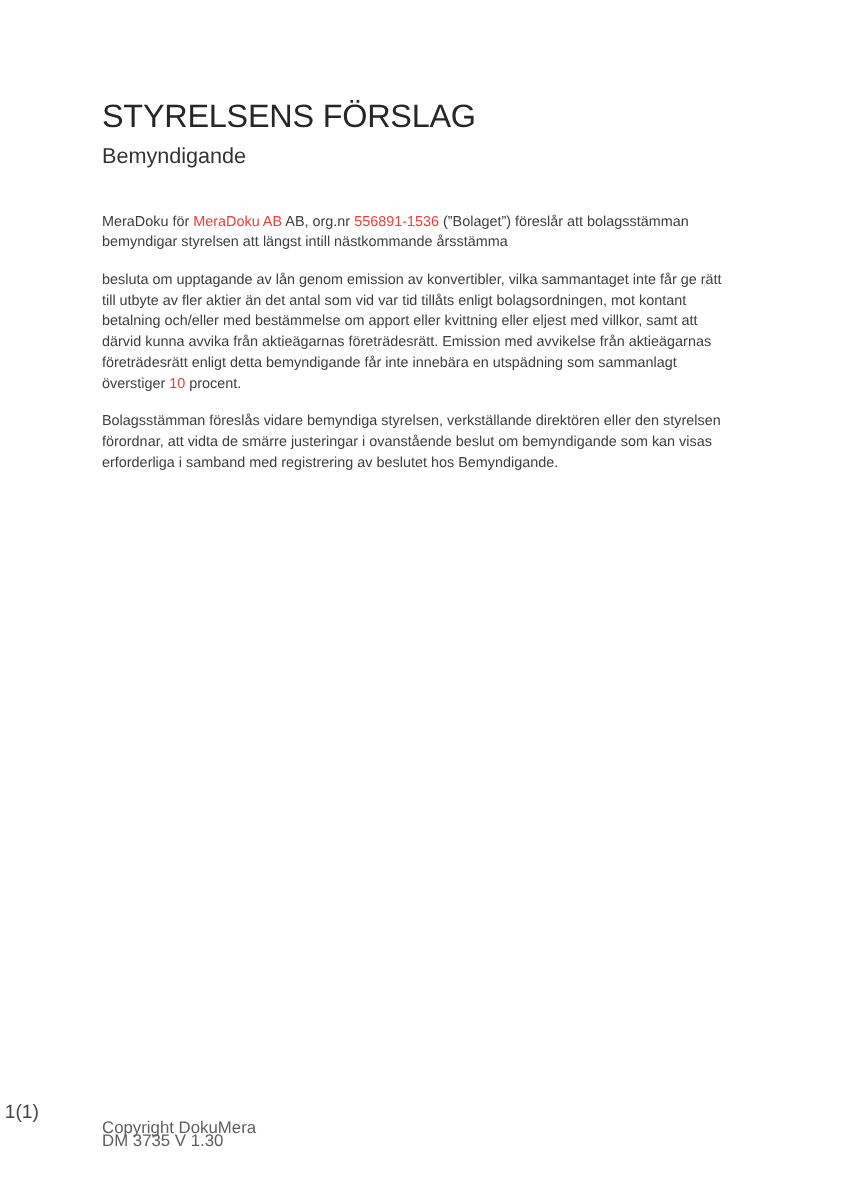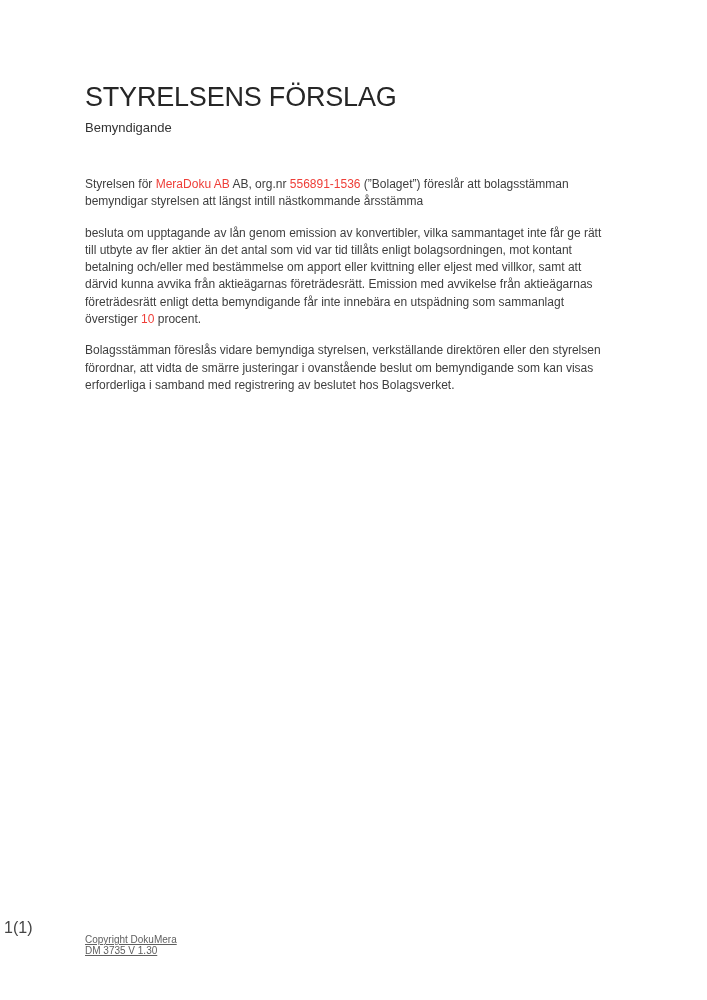--- a/index.html
+++ b/index.html
@@ -22,21 +22,21 @@
     font-size: 27px;
     font-weight: 400;
     letter-spacing: -0.2px;
     color: #262626;
     white-space: nowrap;
   }
   .doc-subtitle {
     position: absolute;
     left: 85px;
     top: 120px;
-    font-size: 13px;
+    font-size: 18px;
     font-weight: 400;
     color: #333333;
   }
   .doc-body {
     position: absolute;
     left: 85px;
     top: 176px;
     width: 528px;
     font-size: 12px;
     line-height: 17.3px;
@@ -50,44 +50,43 @@
     top: 919px;
     width: 100%;
     text-align: left;
     font-size: 16px;
     color: #454545;
   }
   .doc-footer {
     position: absolute;
     left: 85px;
     top: 934px;
-    font-size: 10px;
+    font-size: 14px;
     line-height: 11px;
     color: #5f5f5f;
-    text-decoration: underline;
   }
 </style>
 </head>
 <body>
 
 <div class="page">
 
   <div class="doc-title">STYRELSENS FÖRSLAG</div>
 
   <div class="doc-subtitle">Bemyndigande</div>
 
   <div class="doc-body">
 
-    <p><span>Styrelsen för </span><span class="red">MeraDoku AB</span><span> AB, org.nr </span><span class="red">556891-1536</span><span> (”Bolaget”) föreslår att bolagsstämman bemyndigar styrelsen att längst intill nästkommande årsstämma</span></p>
+    <p><span>MeraDoku för </span><span class="red">MeraDoku AB</span><span> AB, org.nr </span><span class="red">556891-1536</span><span> (”Bolaget”) föreslår att bolagsstämman bemyndigar styrelsen att längst intill nästkommande årsstämma</span></p>
 
     <p><span>besluta om upptagande av lån genom emission av konvertibler, vilka sammantaget inte får ge rätt till utbyte av fler aktier än det antal som vid var tid tillåts enligt bolagsordningen, mot kontant betalning och/eller med bestämmelse om apport eller kvittning eller eljest med villkor, samt att därvid kunna avvika från aktieägarnas företrädesrätt. Emission med avvikelse från aktieägarnas företrädesrätt enligt detta bemyndigande får inte innebära en utspädning som sammanlagt överstiger </span><span class="red">10</span><span> procent.</span></p>
 
 
 
-    <p>Bolagsstämman föreslås vidare bemyndiga styrelsen, verkställande direktören eller den styrelsen förordnar, att vidta de smärre justeringar i ovanstående beslut om bemyndigande som kan visas erforderliga i samband med registrering av beslutet hos Bolagsverket.</p>
+    <p>Bolagsstämman föreslås vidare bemyndiga styrelsen, verkställande direktören eller den styrelsen förordnar, att vidta de smärre justeringar i ovanstående beslut om bemyndigande som kan visas erforderliga i samband med registrering av beslutet hos Bemyndigande.</p>
 
   </div>
 
   <div class="page-number">1(1)</div>
 
   <div class="doc-footer">
     <div>Copyright DokuMera</div>
     <div>DM 3735 V 1.30</div>
   </div>
 

